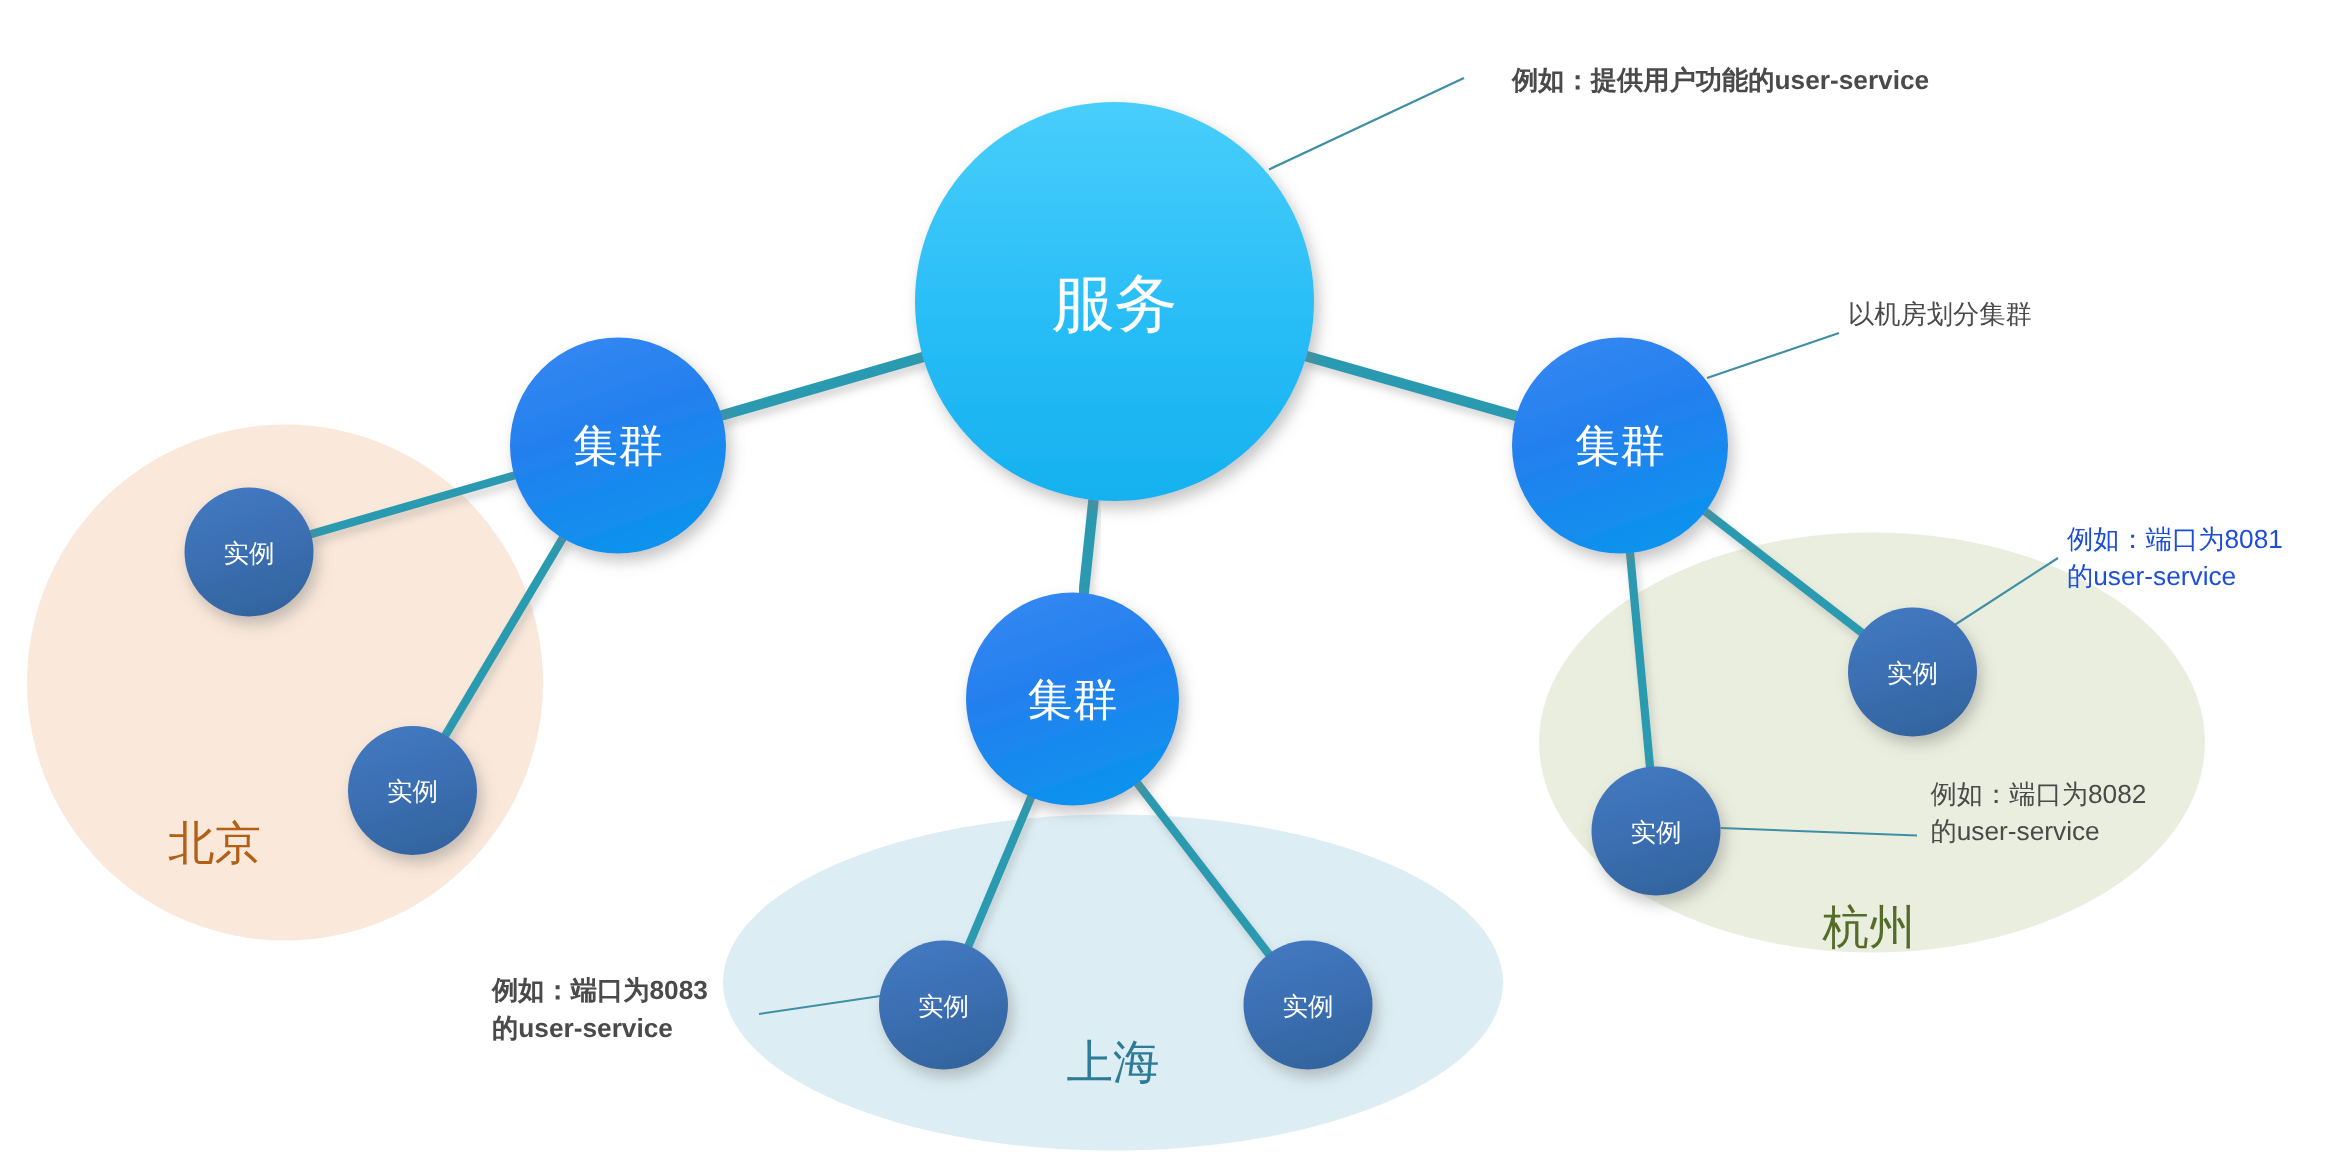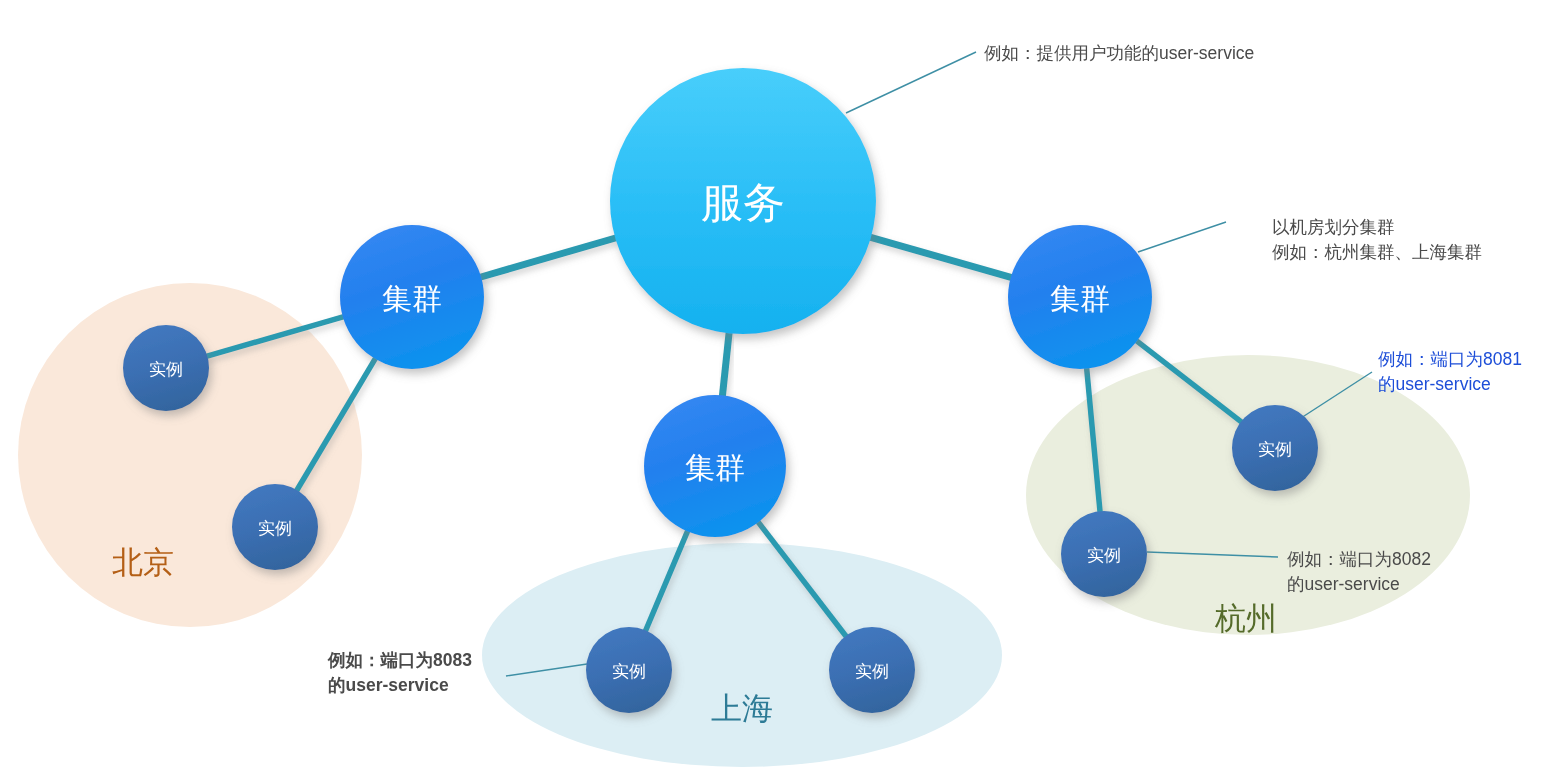--- a/index.html
+++ b/index.html
@@ -149,20 +149,20 @@
         </g>
       </g>
     <g id="region-labels-layer">
         <text x="112" y="562" fill="#b45f16" text-anchor="start" class="region-label">北京</text>
         <text x="742" y="708" fill="#2d7b96" text-anchor="middle" class="region-label">上海</text>
         <text x="1246" y="618" fill="#556b2a" text-anchor="middle" class="region-label">杭州</text>
       </g>
   </svg>
 
   <div id="annotations-layer">
-      <div class="annotation" style="left: 984px; top: 41px; color: rgb(74, 74, 74);"><div>例如：提供用户功能的user-service</div></div>
-      <div class="annotation" style="left: 1272px; top: 197px; color: rgb(74, 74, 74); margin-top: 18px;"><div>以机房划分集群</div><div>例如：杭州集群、上海集群</div></div>
+      <div class="annotation" style="left: 1008px; top: 41px; color: rgb(74, 74, 74); font-weight: bold;"><div>例如：提供用户功能的user-service</div></div>
+      <div class="annotation" style="left: 1232px; top: 197px; color: rgb(74, 74, 74);"><div>以机房划分集群</div></div>
       <div class="annotation" style="left: 1378px; top: 347px; color: #1d4ed8;"><div>例如：端口为8081</div><div>的user-service</div></div>
-      <div class="annotation" style="left: 1287px; top: 547px; color: rgb(74, 74, 74);"><div>例如：端口为8082</div><div>的user-service</div></div>
+      <div class="annotation" style="left: 1287px; top: 517px; color: rgb(74, 74, 74);"><div>例如：端口为8082</div><div>的user-service</div></div>
       <div class="annotation" style="left: 328px; top: 648px; color: rgb(74, 74, 74); font-weight: bold;"><div>例如：端口为8083</div><div>的user-service</div></div>
     </div>
 
 </div>
 
 </body></html>

